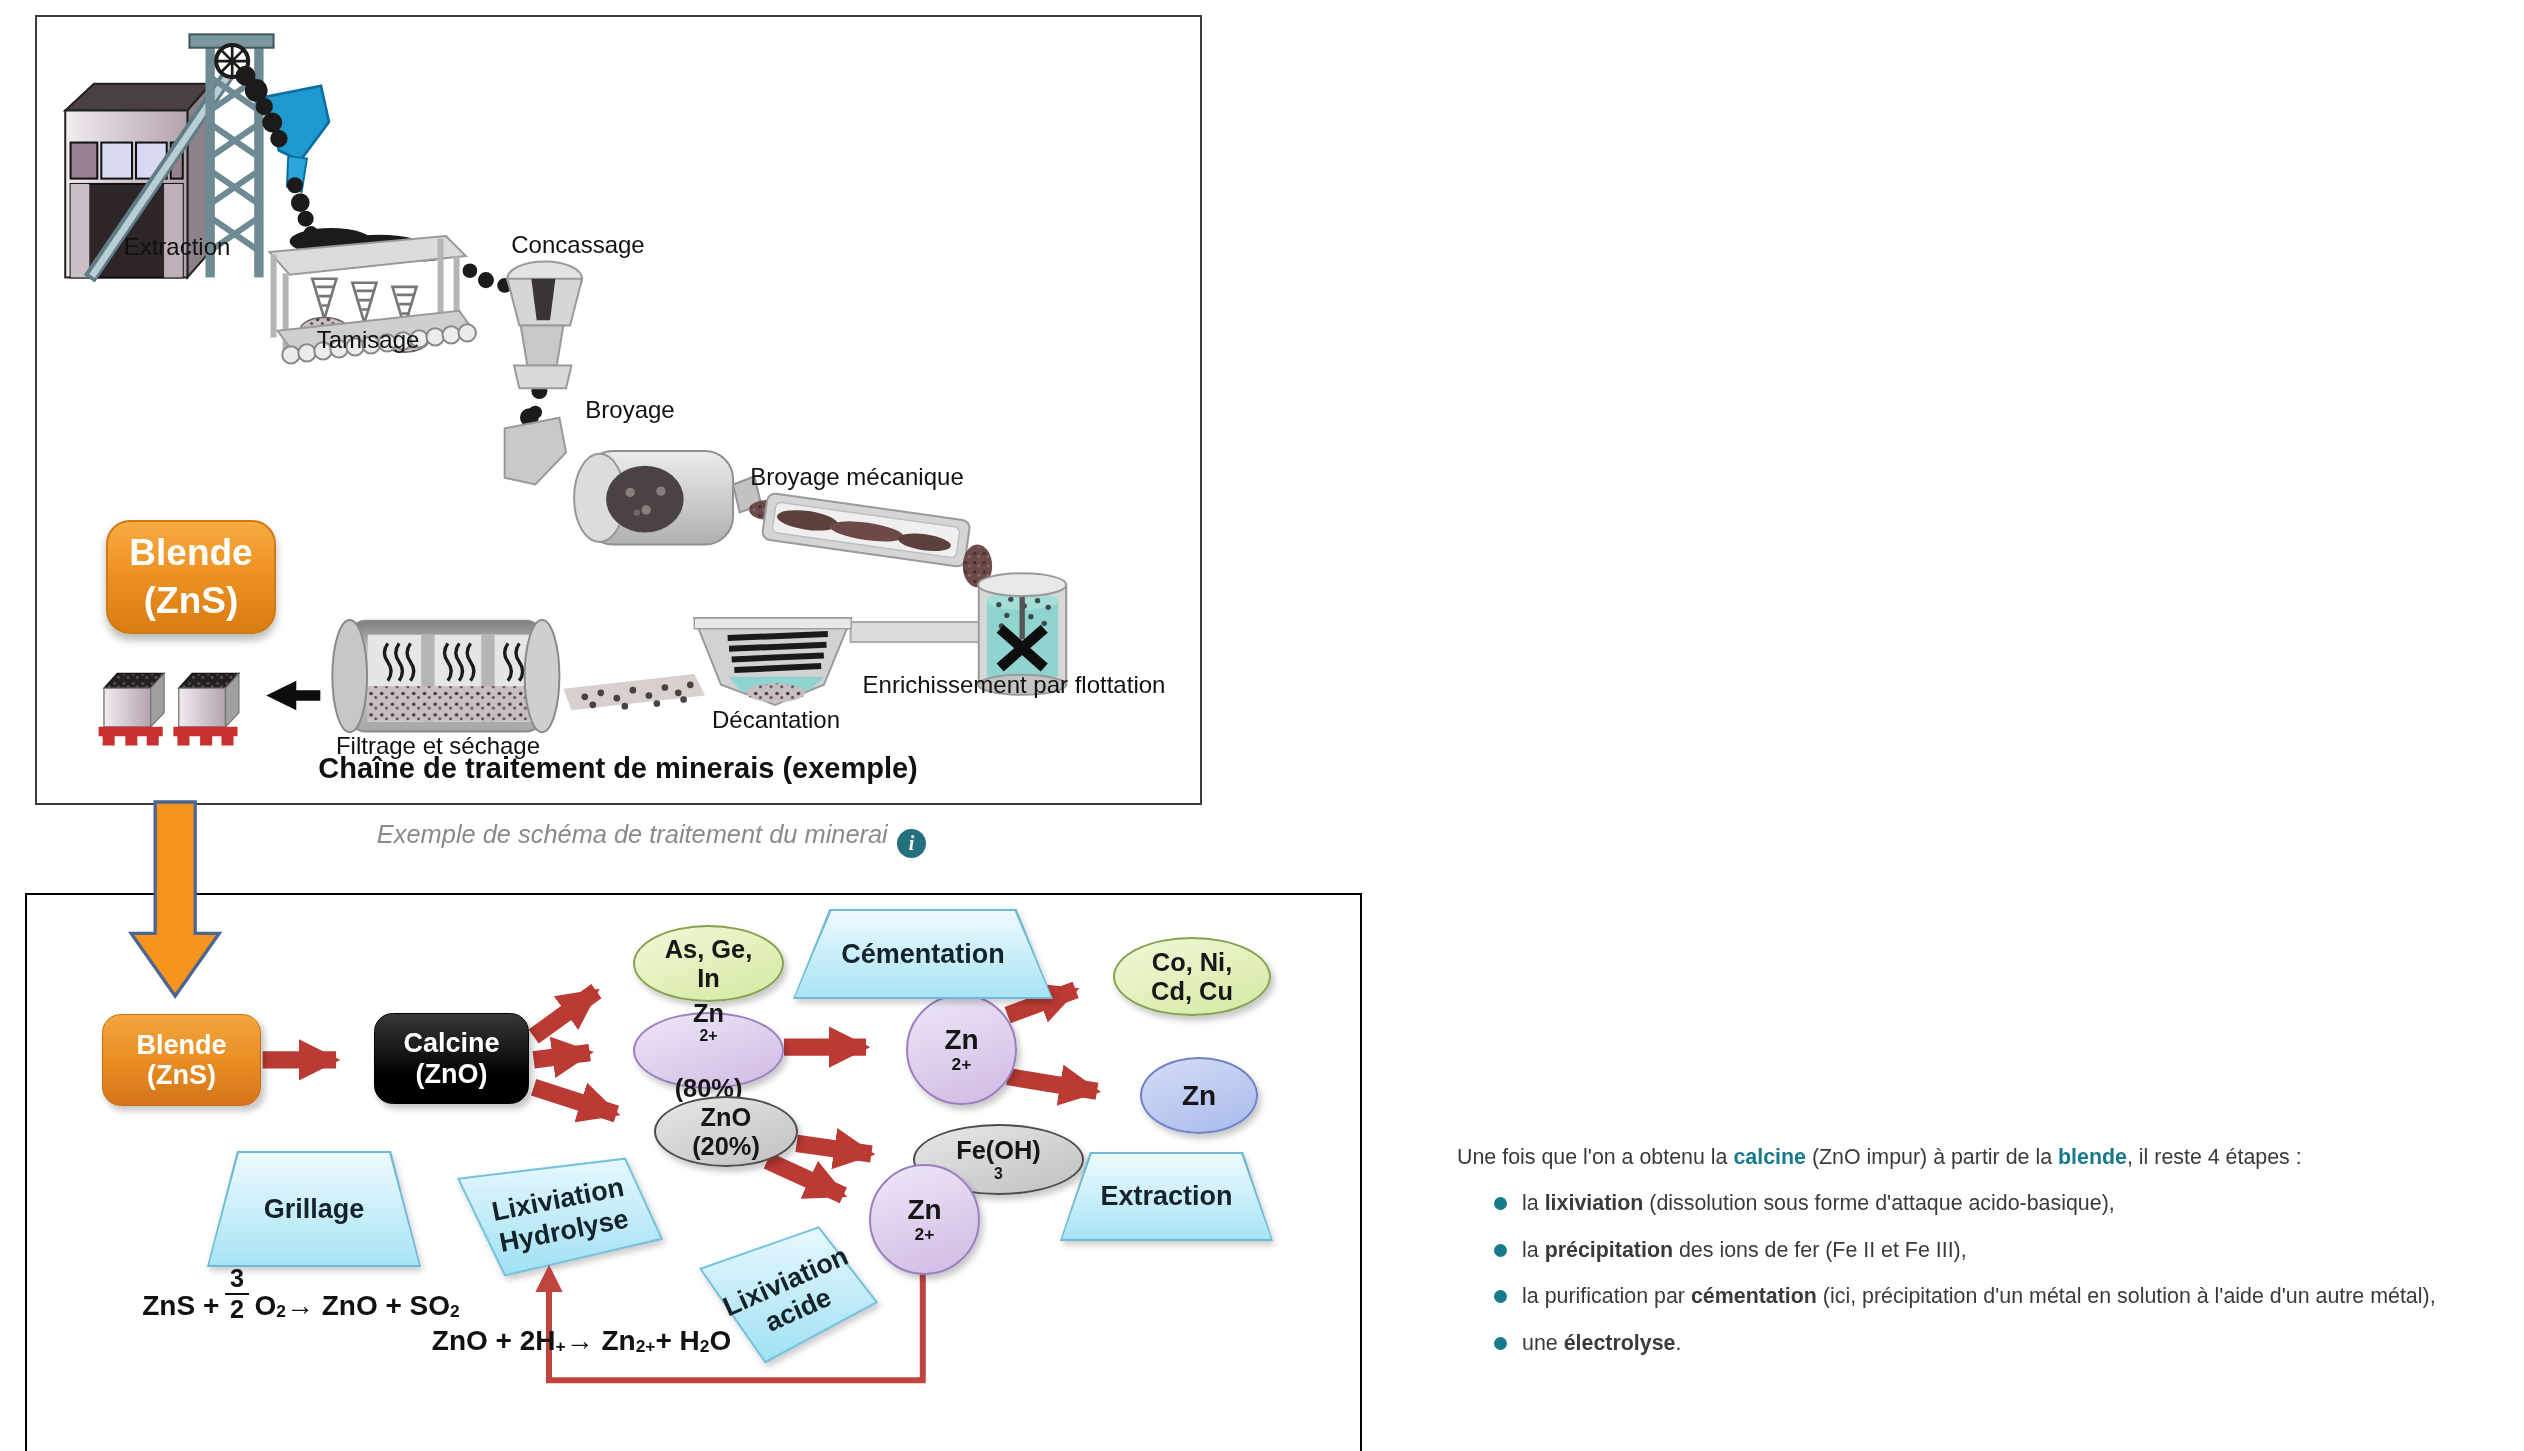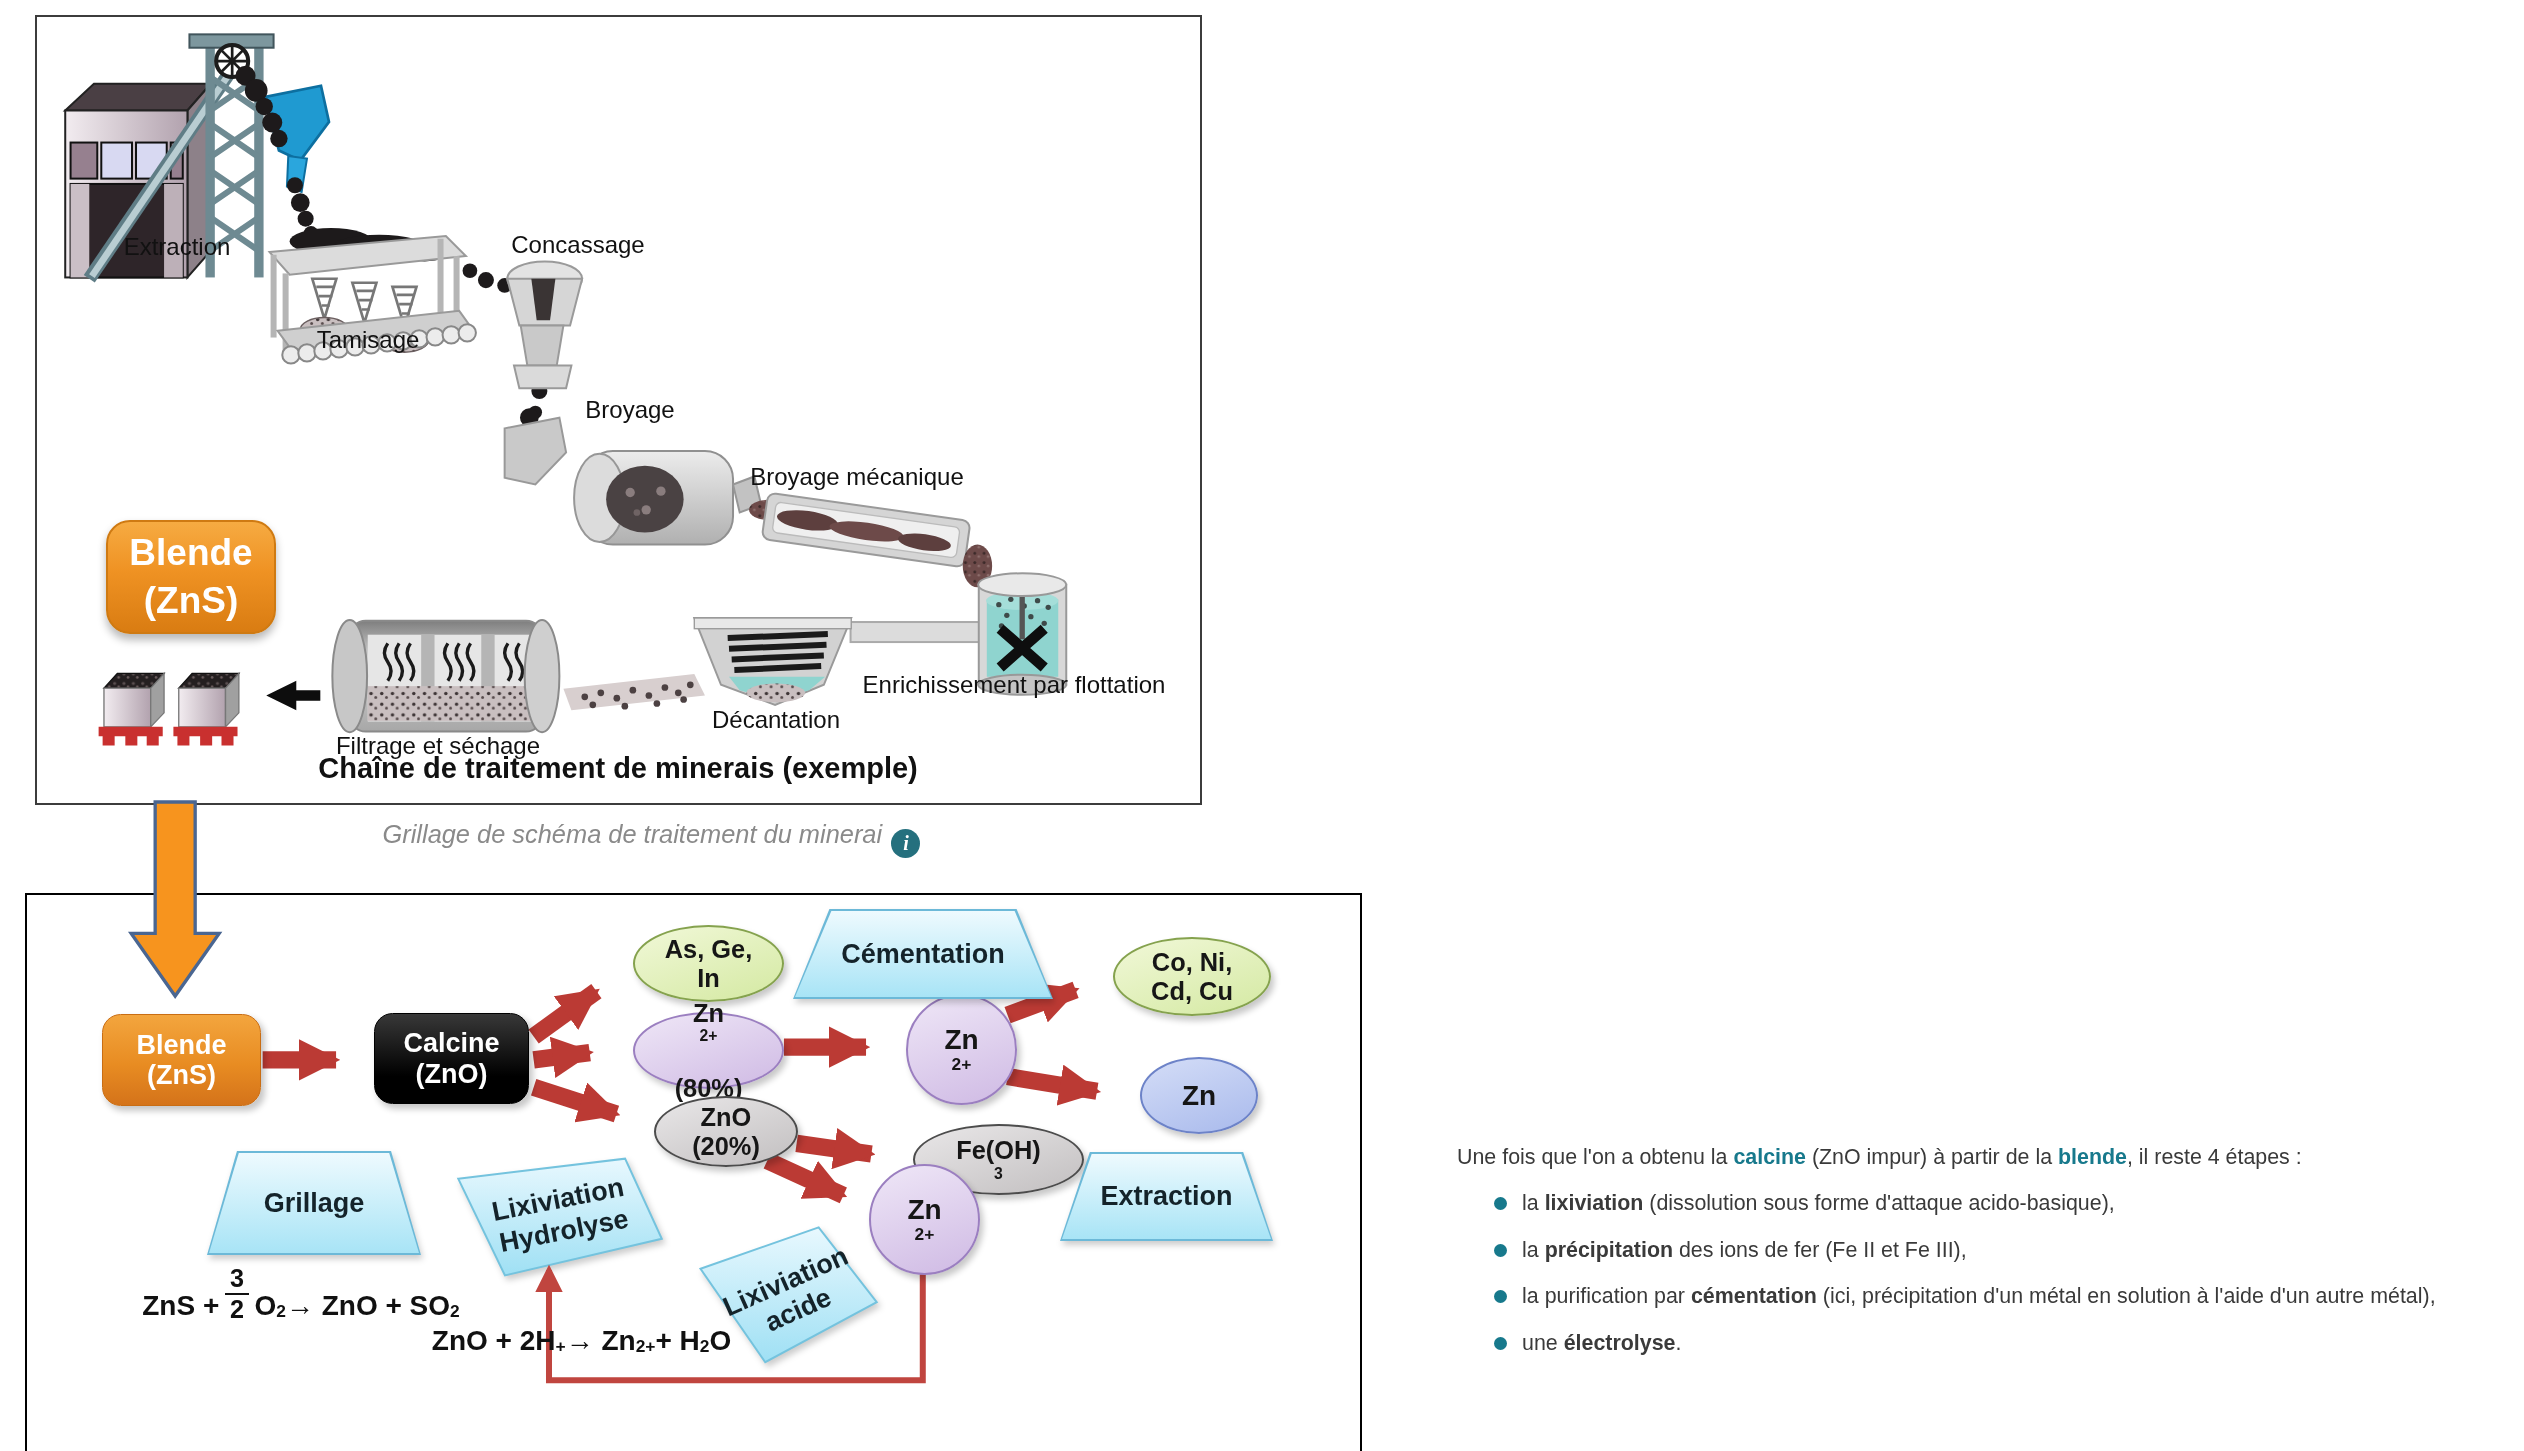--- a/index.html
+++ b/index.html
@@ -310,21 +310,21 @@
     <div class="ill-label" style="left:820px;top:460px;">Broyage mécanique</div>
     <div class="ill-label" style="left:977px;top:668px;">Enrichissement par flottation</div>
     <div class="ill-label" style="left:739px;top:703px;">Décantation</div>
     <div class="ill-label" style="left:401px;top:729px;">Filtrage et séchage</div>
     <div class="ill-title" style="left:581px;top:751px;">Chaîne de traitement de minerais (exemple)</div>
   </div>
 
   <div id="blende-float">Blende<br>(ZnS)</div>
 
   <div class="caption" style="left:301px;top:820px;width:701px;">
-    <span>Grillage de schéma de traitement du minerai</span><span class="info-icon">i</span>
+    <span>Exemple de schéma de traitement du minerai</span><span class="info-icon">i</span>
   </div>
 
   <svg id="orange-arrow" width="97" height="200" viewBox="0 0 145 300">
     <polygon points="42,3 102,3 102,200 138,200 72,294 6,200 42,200" fill="#f7941e" stroke="#4a6691" stroke-width="5"></polygon>
   </svg>
 
   <div id="bottom-panel" class="panel">
     <svg width="1333" height="556" viewBox="0 0 1995 833">
       <defs>
         <linearGradient id="bluequad" x1="0" y1="0" x2="0" y2="1">
@@ -366,21 +366,21 @@
     <div class="node ellipse green-el" style="left:1086px;top:42px;width:154px;height:75px;">Co, Ni,<br>Cd, Cu</div>
     <div class="node ellipse blue-el circle" style="left:1113px;top:162px;width:114px;height:73px;">Zn</div>
     <div class="node ellipse gray-el" style="left:886px;top:229px;width:167px;height:67px;">Fe(OH)<sub>3</sub></div>
     <div class="node ellipse purple-el circle" style="left:842px;top:269px;width:107px;height:107px;">Zn<sup>2+</sup></div>
 
     <div class="trap" style="left:766px;top:14px;width:260px;height:90px;">
       <div class="t-out"></div>
         <div class="t-in"></div>
       <div class="t-label">Cémentation</div>
     </div>
-    <div class="trap" style="left:180px;top:256px;width:214px;height:104px;">
+    <div class="trap" style="left:180px;top:256px;width:214px;height:116px;">
       <div class="t-out"></div>
         <div class="t-in"></div>
       <div class="t-label">Grillage</div>
     </div>
     <div class="trap" style="left:1033px;top:257px;width:213px;height:89px;">
       <div class="t-out"></div>
         <div class="t-in"></div>
       <div class="t-label">Extraction</div>
     </div>
     <div class="rot-label" style="left:434px;top:267px;width:200px;height:107px;transform:rotate(-11deg);">Lixiviation<br>Hydrolyse</div>

